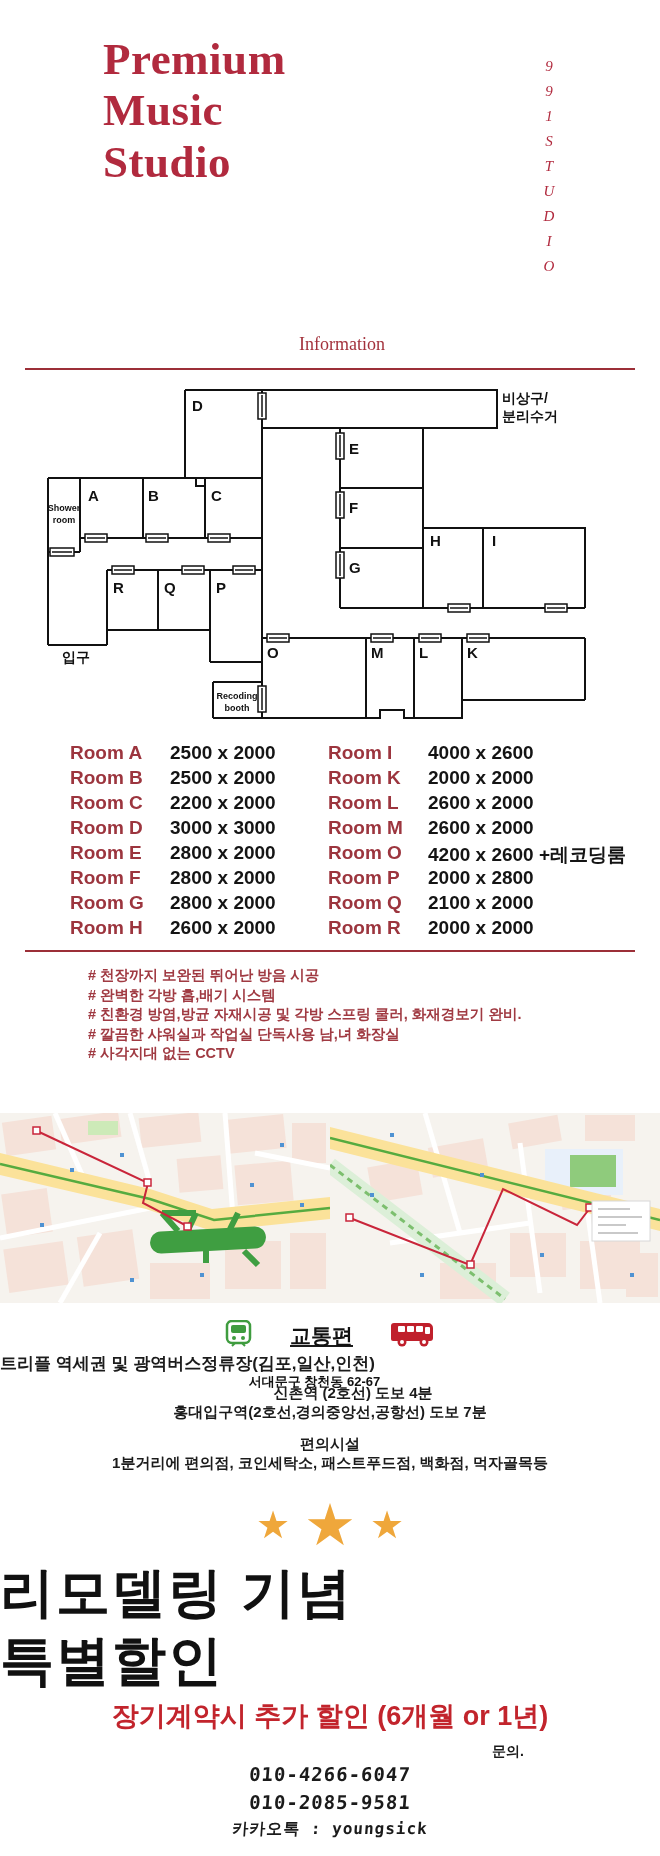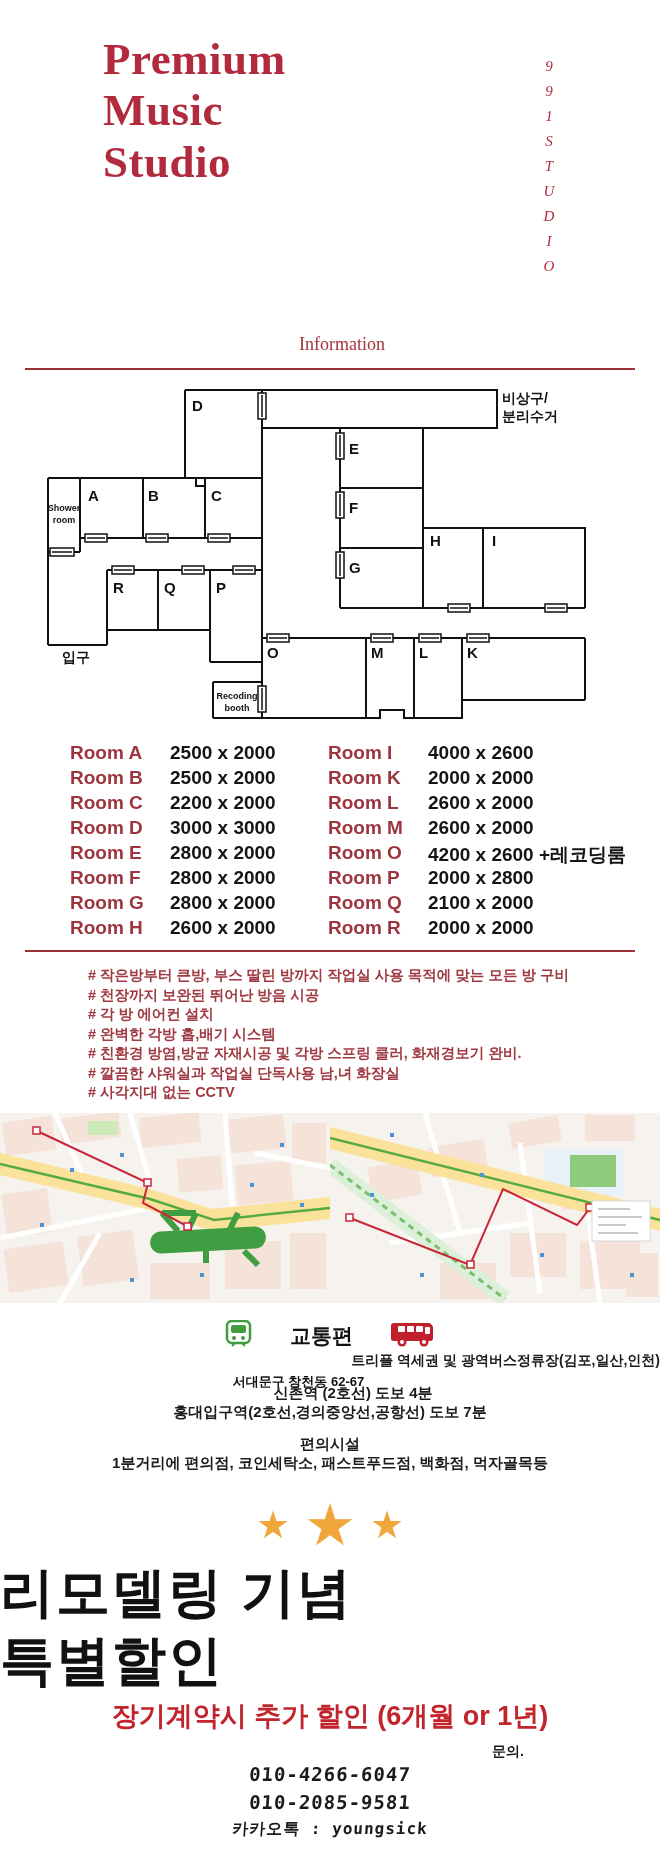--- a/index.html
+++ b/index.html
@@ -20,25 +20,25 @@
       grid-template-columns:100px 158px 100px 210px;grid-auto-rows:25px;
       font-size:19px;font-weight:700;}
   .size-table .rm{color:#9c353e;}
   .size-table .sz{color:#141414;}
   
   .features{left:88px;top:966px;font-size:14.5px;font-weight:700;color:#a03a42;
       line-height:19.5px;}
   
   .mapbox{top:1113px;width:330px;height:190px;}
   
-  .addr{left:0;top:1373px;width:597px;text-align:center;font-size:13px;font-weight:700;color:#111;}
+  .addr{left:0;top:1373px;width:597px;text-align:center;font-size:13px;font-weight:700;color:#111;padding-left:16px;}
   .transport-row{left:0;top:1320px;width:660px;display:flex;justify-content:center;
-      align-items:center;gap:38px;}
+      align-items:center;gap:38px;text-decoration:underline;}
   .transport-head{font-size:21px;font-weight:800;color:#111;}
-  .tline1{left:0;top:1352px;width:660px;text-align:right;font-size:14px;font-weight:800;}
+  .tline1{left:0;top:1352px;width:660px;text-align:left;font-size:17px;font-weight:800;}
   .tline{left:0;width:660px;text-align:center;font-size:15px;font-weight:700;}
   
   .stars{left:0;top:1492px;width:660px;display:flex;justify-content:center;
       align-items:flex-end;gap:14px;color:#efa73b;}
   .star-s{font-size:38px;line-height:1;transform:translateY(-6px);}
   .star-b{font-size:58px;line-height:1;transform:translateY(4px);}
   .promo-big{left:0;width:660px;text-align:left;font-size:54px;font-weight:400;
       color:#111;-webkit-text-stroke:1.8px #111;letter-spacing:2px;}
   .promo-red{left:0;top:1698px;width:660px;text-align:center;font-size:27px;
       font-weight:800;color:#c2242c;}
@@ -208,23 +208,21 @@
     <div class="sz">2100 x 2000</div>
     <div class="rm">Room H</div>
     <div class="sz">2600 x 2000</div>
     <div class="rm">Room R</div>
     <div class="sz">2000 x 2000</div>
   </div>
 
   <div class="abs rule" style="top:950px;"></div>
 
   <div class="abs features">
-    <div># 작은방부터 큰방, 부스 딸린 방까지 작업실 사용 목적에 맞는 모든 방 구비</div>
     <div># 천장까지 보완된 뛰어난 방음 시공</div>
-    <div># 각 방 에어컨 설치</div>
     <div># 완벽한 각방 흡,배기 시스템</div>
     <div># 친환경 방염,방균 자재시공 및 각방 스프링 쿨러, 화재경보기 완비.</div>
     <div># 깔끔한 샤워실과 작업실 단독사용 남,녀 화장실</div>
     <div># 사각지대 없는 CCTV</div>
   </div>
 
   <div class="abs mapbox" style="left:0;">
     <svg width="330" height="190" viewBox="0 0 330 190">
       <rect width="330" height="190" fill="#f6f3ee"></rect>
       <g fill="#f5e2d9">

